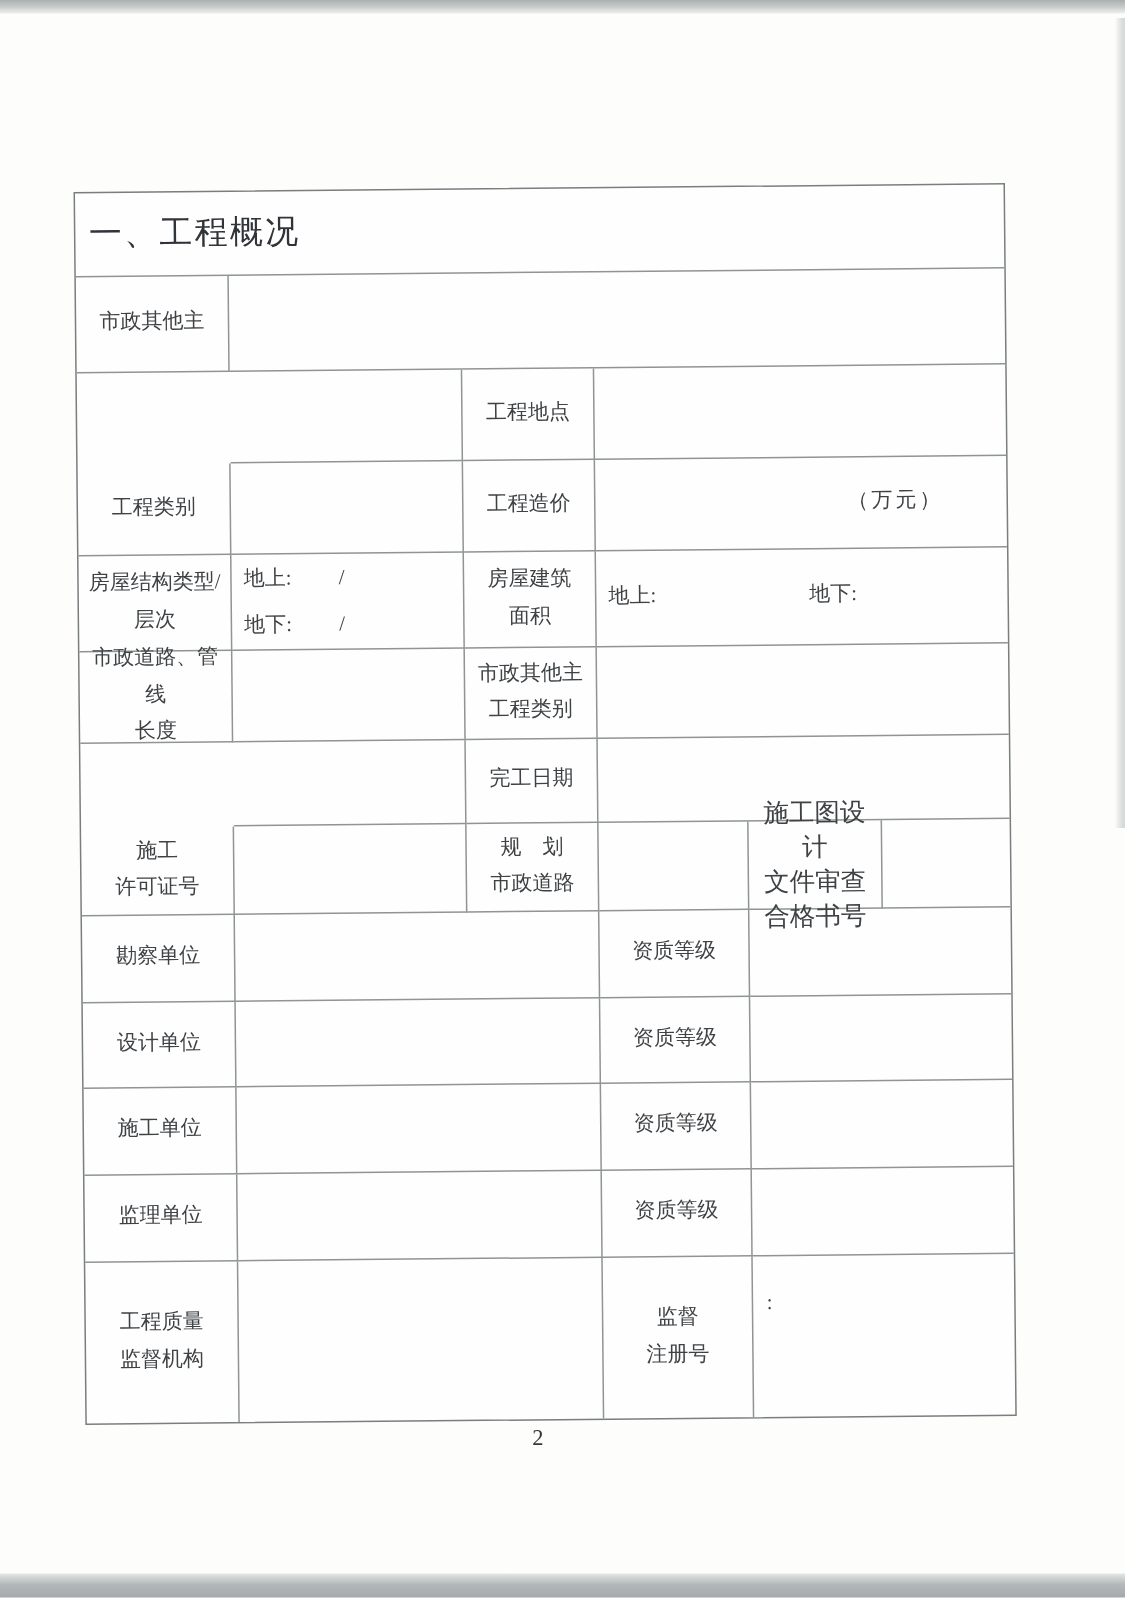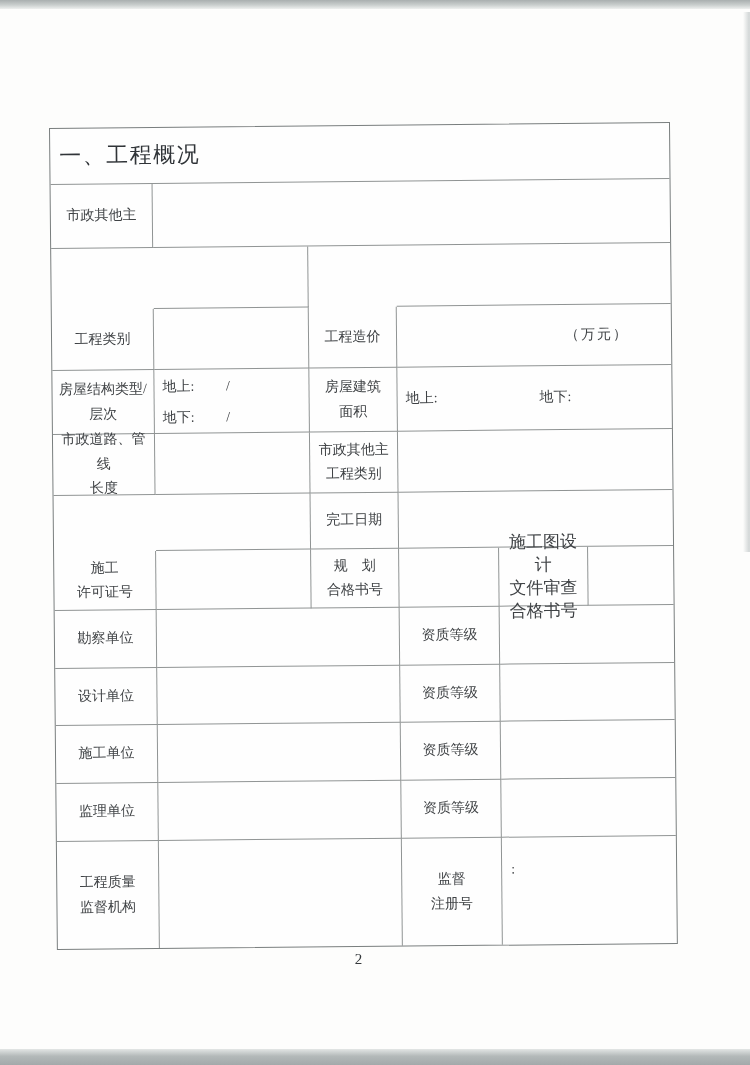--- a/index.html
+++ b/index.html
@@ -61,20 +61,21 @@
 
 <div class="sheet">
   <div class="grid">
 
     <div class="cell title" style="grid-area:1/1/2/7">一、工程概况</div>
 
     <div class="cell" style="grid-area:2/1/3/2">市政其他主</div>
     <div class="cell lc" style="grid-area:2/2/3/7"></div>
 
     <div class="cell" style="grid-area:3/2/4/3"></div>
+    <div class="cell" style="grid-area:3/3/4/4">工程地点</div>
     <div class="cell lc" style="grid-area:3/4/4/7"></div>
 
     <div class="cell" style="grid-area:4/1/5/2">工程类别</div>
     <div class="cell" style="grid-area:4/2/5/3"></div>
     <div class="cell" style="grid-area:4/3/5/4">工程造价</div>
     <div class="cell lc cost-val" style="grid-area:4/4/5/7">（万元）</div>
 
     <div class="cell" style="grid-area:5/1/6/2">房屋结构类型/
 层次</div>
     <div class="cell leftcell struct-val" style="grid-area:5/2/6/3">地上:　　 /
@@ -94,21 +95,21 @@
     <div class="cell lc" style="grid-area:6/4/7/7"></div>
 
     <div class="cell" style="grid-area:7/2/8/3"></div>
     <div class="cell" style="grid-area:7/3/8/4">完工日期</div>
     <div class="cell lc" style="grid-area:7/4/8/7"></div>
 
     <div class="cell" style="grid-area:8/1/9/2">施工
 许可证号</div>
     <div class="cell" style="grid-area:8/2/9/3"></div>
     <div class="cell" style="grid-area:8/3/9/4">规　划
-合格书号</div>
+市政道路</div>
     <div class="cell" style="grid-area:8/4/9/5"></div>
     <div class="cell tight" style="grid-area:8/5/9/6">施工图设计
 文件审查
 合格书号</div>
     <div class="cell lc" style="grid-area:8/6/9/7"></div>
 
     <div class="cell" style="grid-area:9/1/10/2">勘察单位</div>
     <div class="cell" style="grid-area:9/2/10/4"></div>
     <div class="cell" style="grid-area:9/4/10/5">资质等级</div>
     <div class="cell lc" style="grid-area:9/5/10/7"></div>

